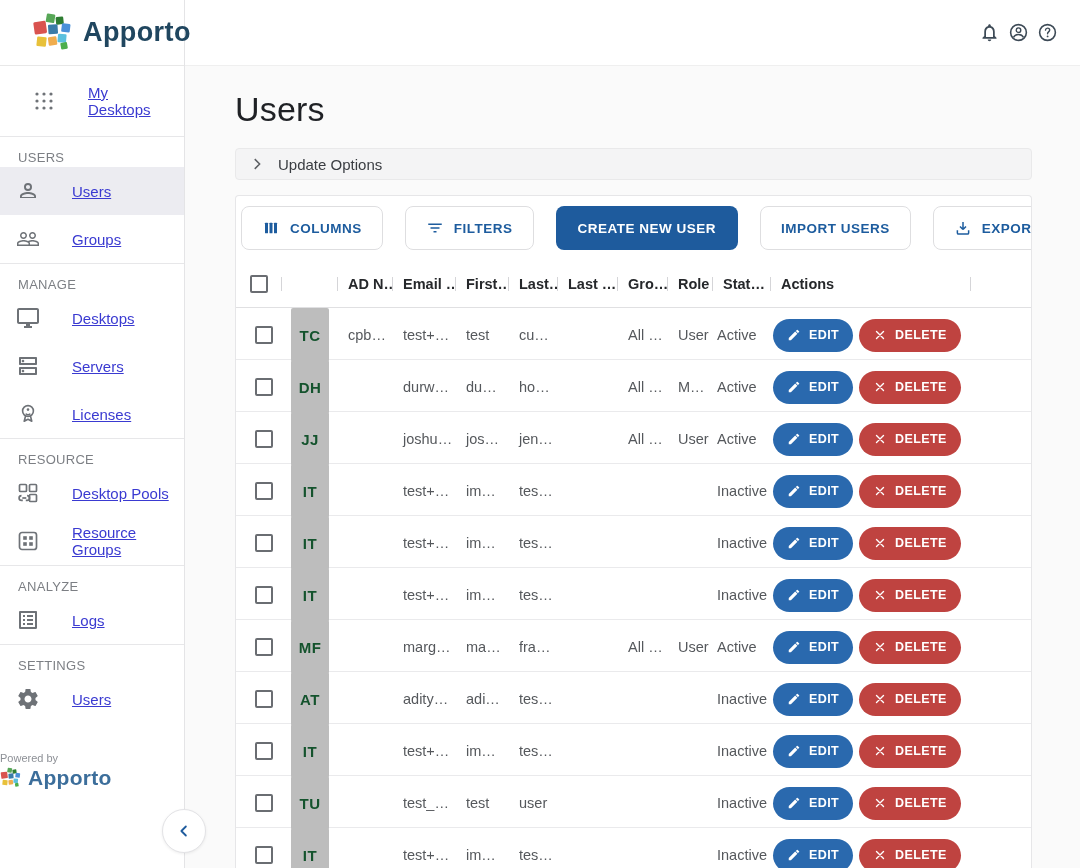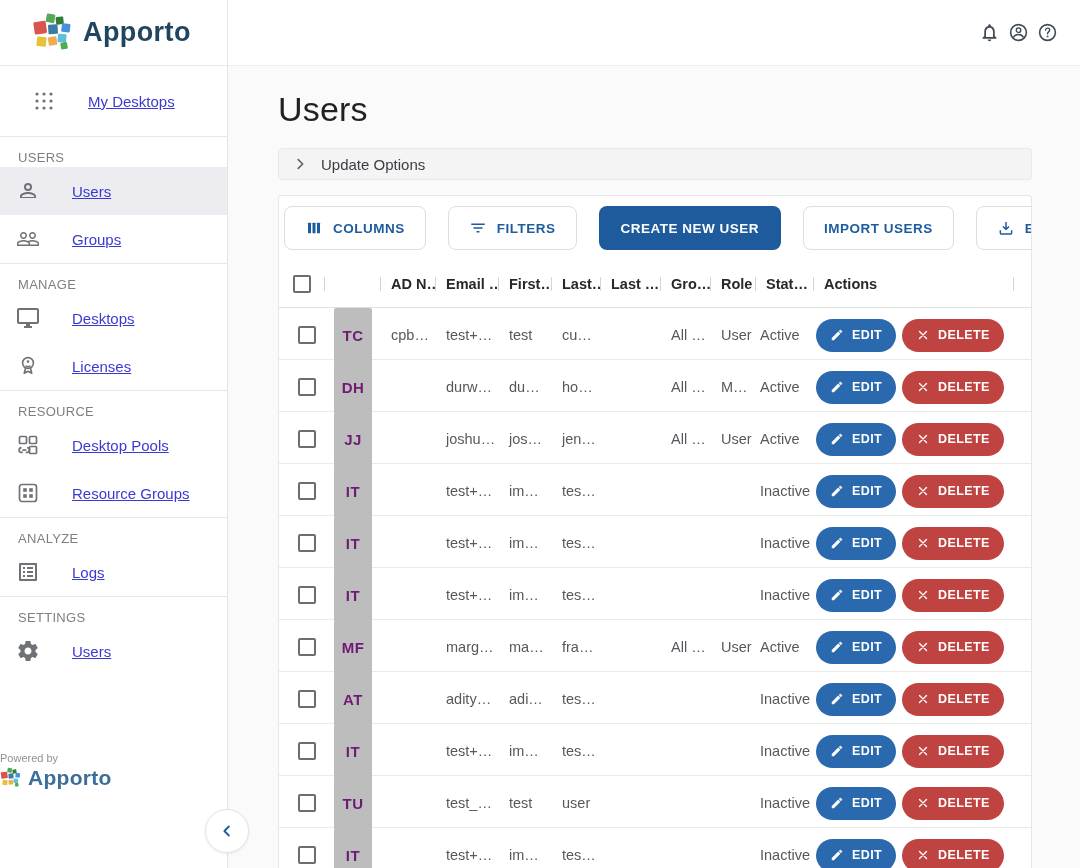--- a/index.html
+++ b/index.html
@@ -5,21 +5,21 @@
   :root{
     --link:#3a3ad1; --primary:#1e5b9d; --edit:#2a69ae; --del:#bf4340;
     --avatar-bg:#bdbdbd; --active-bg:#ececf1;
   }
   *{margin:0;padding:0;box-sizing:border-box}
   body{width:1080px;height:868px;overflow:hidden;background:#fafafa;
        font-family:"Liberation Sans",sans-serif;color:#202124}
   .app{display:flex;width:100%;height:100%}
 
   
-  .sidebar{width:228px;background:#fff;border-right:1px solid #e4e4e6;position:relative;flex-shrink:0;z-index:5}
+  .sidebar{width:185px;background:#fff;border-right:1px solid #e4e4e6;position:relative;flex-shrink:0;z-index:5}
   .logo-area{height:66px;display:flex;align-items:center;gap:9px;padding-left:32px;border-bottom:1px solid #e8e8e8;cursor:pointer}
   .logo-mark{width:42px;height:42px;flex-shrink:0}
   .logo-text{font-size:27px;font-weight:600;color:#20465f;letter-spacing:.4px}
   .nav-group{padding:0}
   .nav-group:first-child{padding:11px 16px}
   .nav-group + .nav-group{border-top:1px solid #e7e7e9}
   .nav-section{height:30px;display:flex;align-items:flex-end;padding:0 0 2px 18px;font-size:13px;color:#7c7f84;letter-spacing:.3px}
   .nav-item{height:48px;display:flex;align-items:center;cursor:pointer;text-decoration:none}
   .nav-item.active{background:var(--active-bg)}
   .nav-icon{width:24px;height:24px;margin-left:16px;color:#6e7277;flex-shrink:0}
@@ -66,21 +66,21 @@
   .th{position:relative;height:100%;display:flex;align-items:center;padding-left:10px;
     font-size:14.5px;font-weight:700;color:#26282b;white-space:nowrap;overflow:hidden}
   .th::after{content:"";position:absolute;right:0;top:50%;transform:translateY(-50%);width:1px;height:14px;background:#d5d5d8}
   .th-fill::after{display:none}
   .th-check,.td-check{display:flex;justify-content:center;padding-left:0}
   .tr{height:52px;border-bottom:1px solid #eaeaec}
   .td{font-size:14.5px;color:#55585c;padding-left:10px;white-space:nowrap}
   .td-status{padding-left:4px}
   .cbx{width:18px;height:18px;border:2px solid #6a6d72;border-radius:2px;background:#fff;cursor:pointer;flex-shrink:0}
   .td-avatar{display:flex;justify-content:center;padding-left:0}
-  .avatar{width:38px;height:54px;border-radius:2px;background:var(--avatar-bg);color:#701a75;
+  .avatar{width:38px;height:54px;border-radius:2px;background:var(--avatar-bg);color:#14532d;
     display:flex;align-items:center;justify-content:center;font-size:15px;font-weight:700;letter-spacing:.5px}
   .actions-cell{display:flex;gap:6px;padding-left:2px}
   .btn-sm{height:33px;border:none;border-radius:17px;color:#fff;display:inline-flex;align-items:center;gap:8px;
     font-family:Liberation Sans, sans-serif;font-weight:700;font-size:12.5px;letter-spacing:.4px;padding:0 14px;cursor:pointer}
   .btn-sm .icon{width:14px;height:14px}
   .btn-edit{background:var(--edit)}
   .btn-delete{background:var(--del)}
 </style>
 </head>
 <body>
@@ -143,20 +143,28 @@
         </div>
         <div class="nav-group">
           <div class="nav-section">MANAGE</div>
           <a class="nav-item">
             <span class="icon nav-icon">
               <svg viewBox="0 0 24 24" fill="currentColor">
                 <path d="M21 2H3c-1.1 0-2 .9-2 2v12c0 1.1.9 2 2 2h7v2H8v2h8v-2h-2v-2h7c1.1 0 2-.9 2-2V4c0-1.1-.9-2-2-2zm0 14H3V4h18v12z"></path>
               </svg>
             </span>
             <span class="nav-label">Desktops</span>
+          </a>
+          <a class="nav-item">
+            <span class="icon nav-icon">
+              <svg viewBox="0 0 24 24" fill="currentColor">
+                <path d="M20 13H4c-.55 0-1 .45-1 1v6c0 .55.45 1 1 1h16c.55 0 1-.45 1-1v-6c0-.55-.45-1-1-1zm-1 6H5v-4h14v4zM20 3H4c-.55 0-1 .45-1 1v6c0 .55.45 1 1 1h16c.55 0 1-.45 1-1V4c0-.55-.45-1-1-1zm-1 6H5V5h14v4zM7 8.3c.72 0 1.3-.58 1.3-1.3S7.72 5.7 7 5.7 5.7 6.28 5.7 7 6.28 8.3 7 8.3zm0 10c.72 0 1.3-.58 1.3-1.3s-.58-1.3-1.3-1.3-1.3.58-1.3 1.3.58 1.3 1.3 1.3z"></path>
+              </svg>
+            </span>
+            <span class="nav-label">Servers</span>
           </a>
           <a class="nav-item">
             <span class="icon nav-icon">
               <svg viewBox="0 0 24 24" fill="none" stroke="currentColor" stroke-width="1.6">
                 <circle cx="12" cy="9" r="5.4"></circle>
                 <circle cx="12" cy="7.6" r="1.3" fill="currentColor" stroke="none"></circle>
                 <path d="M9.7 11.6c.5.7 1.4 1.1 2.3 1.1s1.8-.4 2.3-1.1"></path>
                 <path d="M9.6 13.8l-1.4 5.4 3.8-1.9 3.8 1.9-1.4-5.4" stroke-linejoin="round"></path>
               </svg>
             </span>

